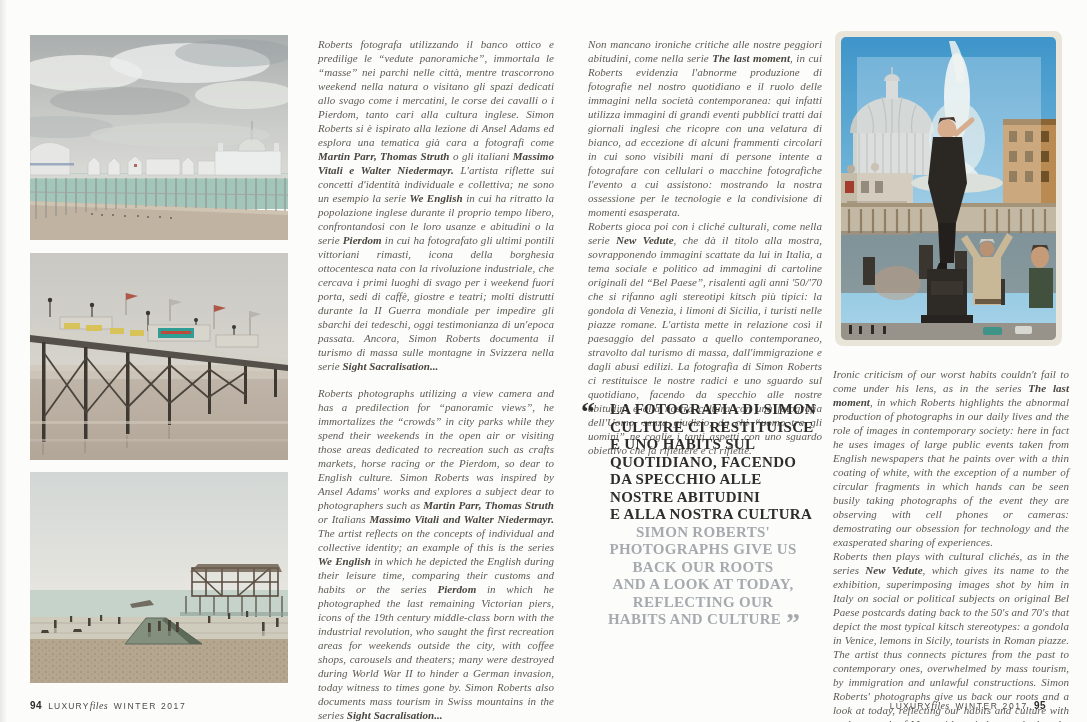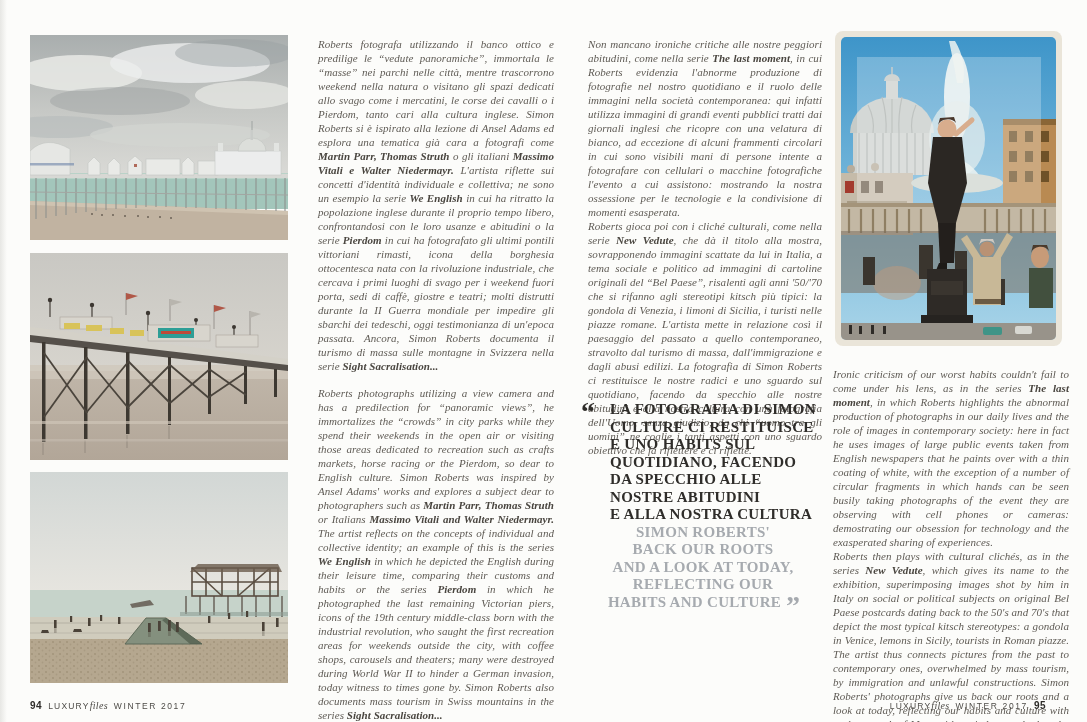--- a/index.html
+++ b/index.html
@@ -315,20 +315,21 @@
         <div>CULTURE CI RESTITUISCE</div>
         <div>E UNO HABITS SUL</div>
         <div>QUOTIDIANO, FACENDO</div>
         <div>DA SPECCHIO ALLE</div>
         <div>NOSTRE ABITUDINI</div>
         <div>E ALLA NOSTRA CULTURA</div>
       </div>
   </div>
   <div class="pq-en">
       <div>SIMON ROBERTS'</div>
+      <div>PHOTOGRAPHS GIVE US</div>
       <div>BACK OUR ROOTS</div>
       <div>AND A LOOK AT TODAY,</div>
       <div>REFLECTING OUR</div>
       <div>HABITS AND CULTURE<span class="close-quote">”</span></div>
     </div>
 </div>
 
 <figure class="photo" style="left:835px;top:31px;width:227px;height:315px;">
   <svg width="227" height="315" viewBox="0 0 227 315" preserveAspectRatio="none">
     <defs>

